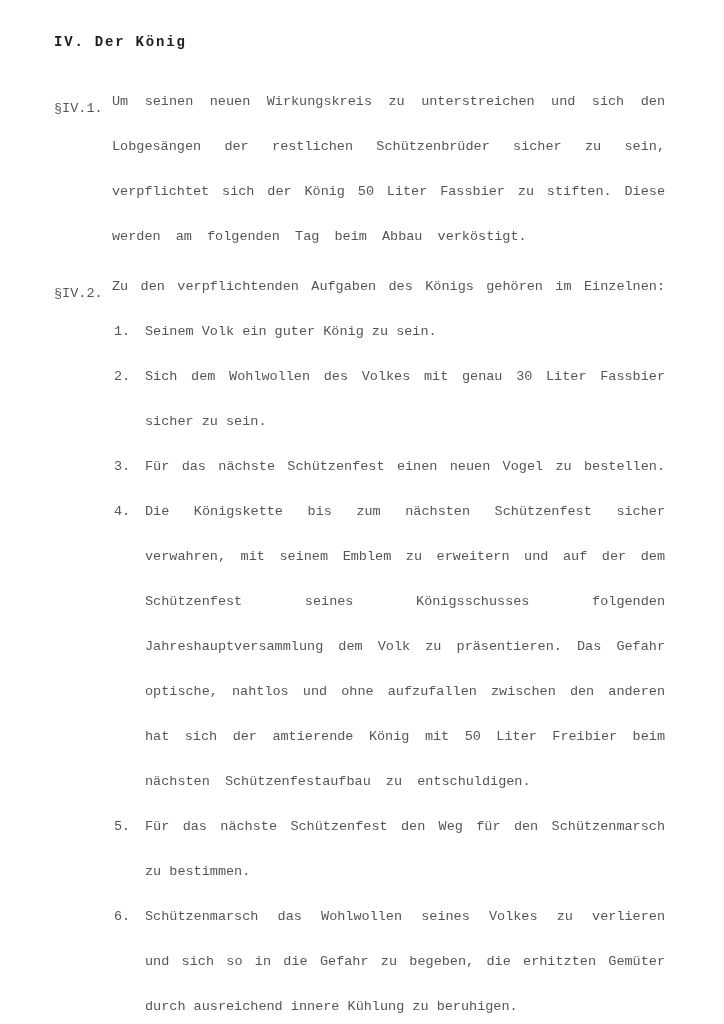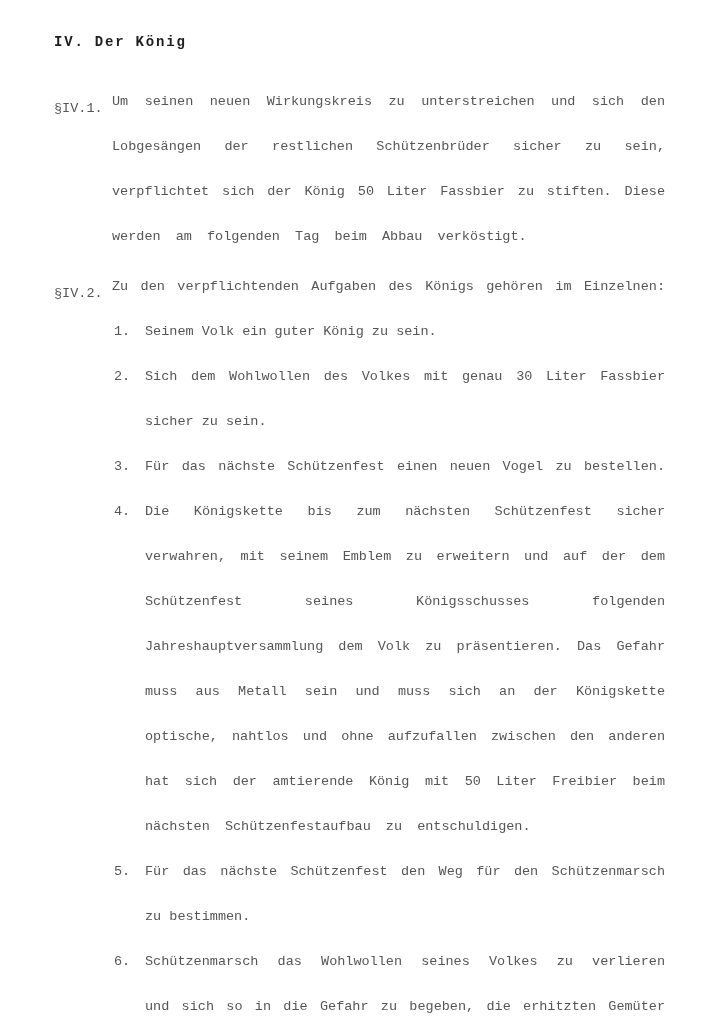--- a/index.html
+++ b/index.html
@@ -92,21 +92,20 @@
         <div class="item">
           <span class="num">3.</span>
           <div class="line fill">Für das nächste Schützenfest einen neuen Vogel zu bestellen.</div>
         </div>
         <div class="item">
           <span class="num">4.</span>
           <div class="line fill">Die Königskette bis zum nächsten Schützenfest sicher</div>
           <div class="line fill">verwahren, mit seinem Emblem zu erweitern und auf der dem</div>
           <div class="line fill">Schützenfest seines Königsschusses folgenden</div>
           <div class="line fill">Jahreshauptversammlung dem Volk zu präsentieren. Das Gefahr</div>
-          <div class="line fill">muss aus Metall sein und muss sich an der Königskette</div>
           <div class="line fill">optische, nahtlos und ohne aufzufallen zwischen den anderen</div>
           <div class="line fill">hat sich der amtierende König mit 50 Liter Freibier beim</div>
           <div class="line loose">nächsten Schützenfestaufbau zu entschuldigen.</div>
         </div>
         <div class="item">
           <span class="num">5.</span>
           <div class="line fill">Für das nächste Schützenfest den Weg für den Schützenmarsch</div>
           <div class="line">zu bestimmen.</div>
         </div>
         <div class="item">

